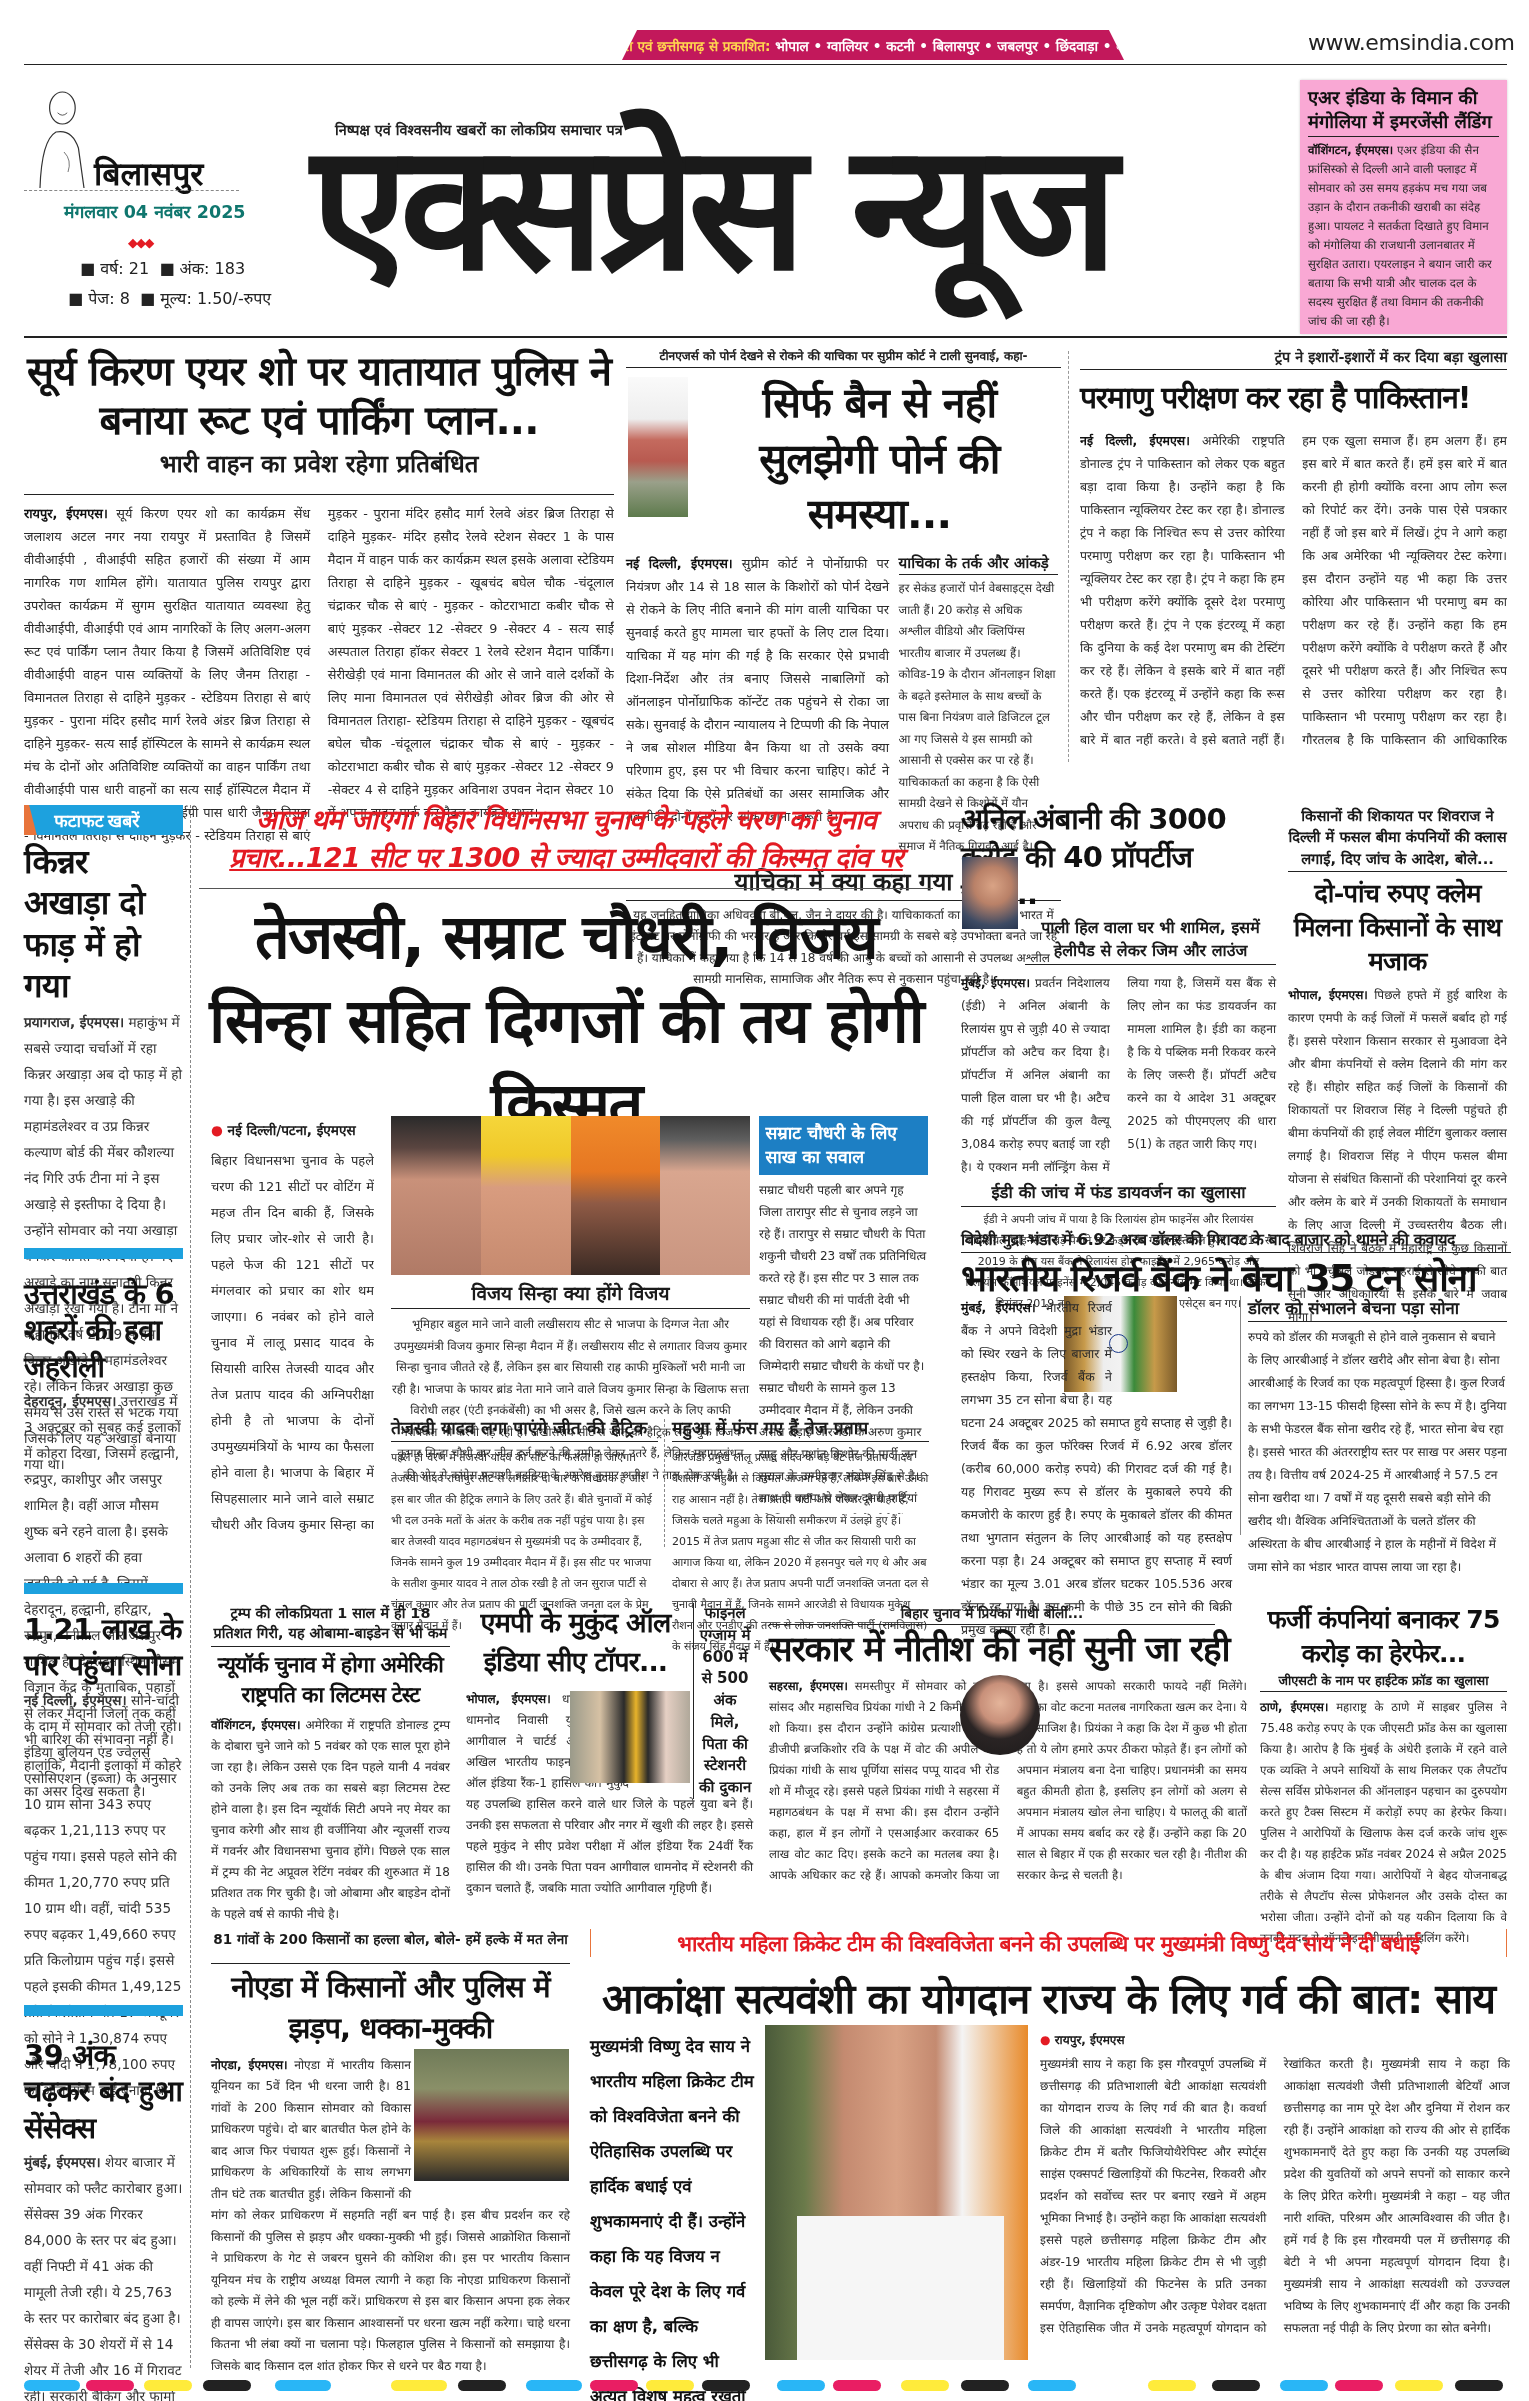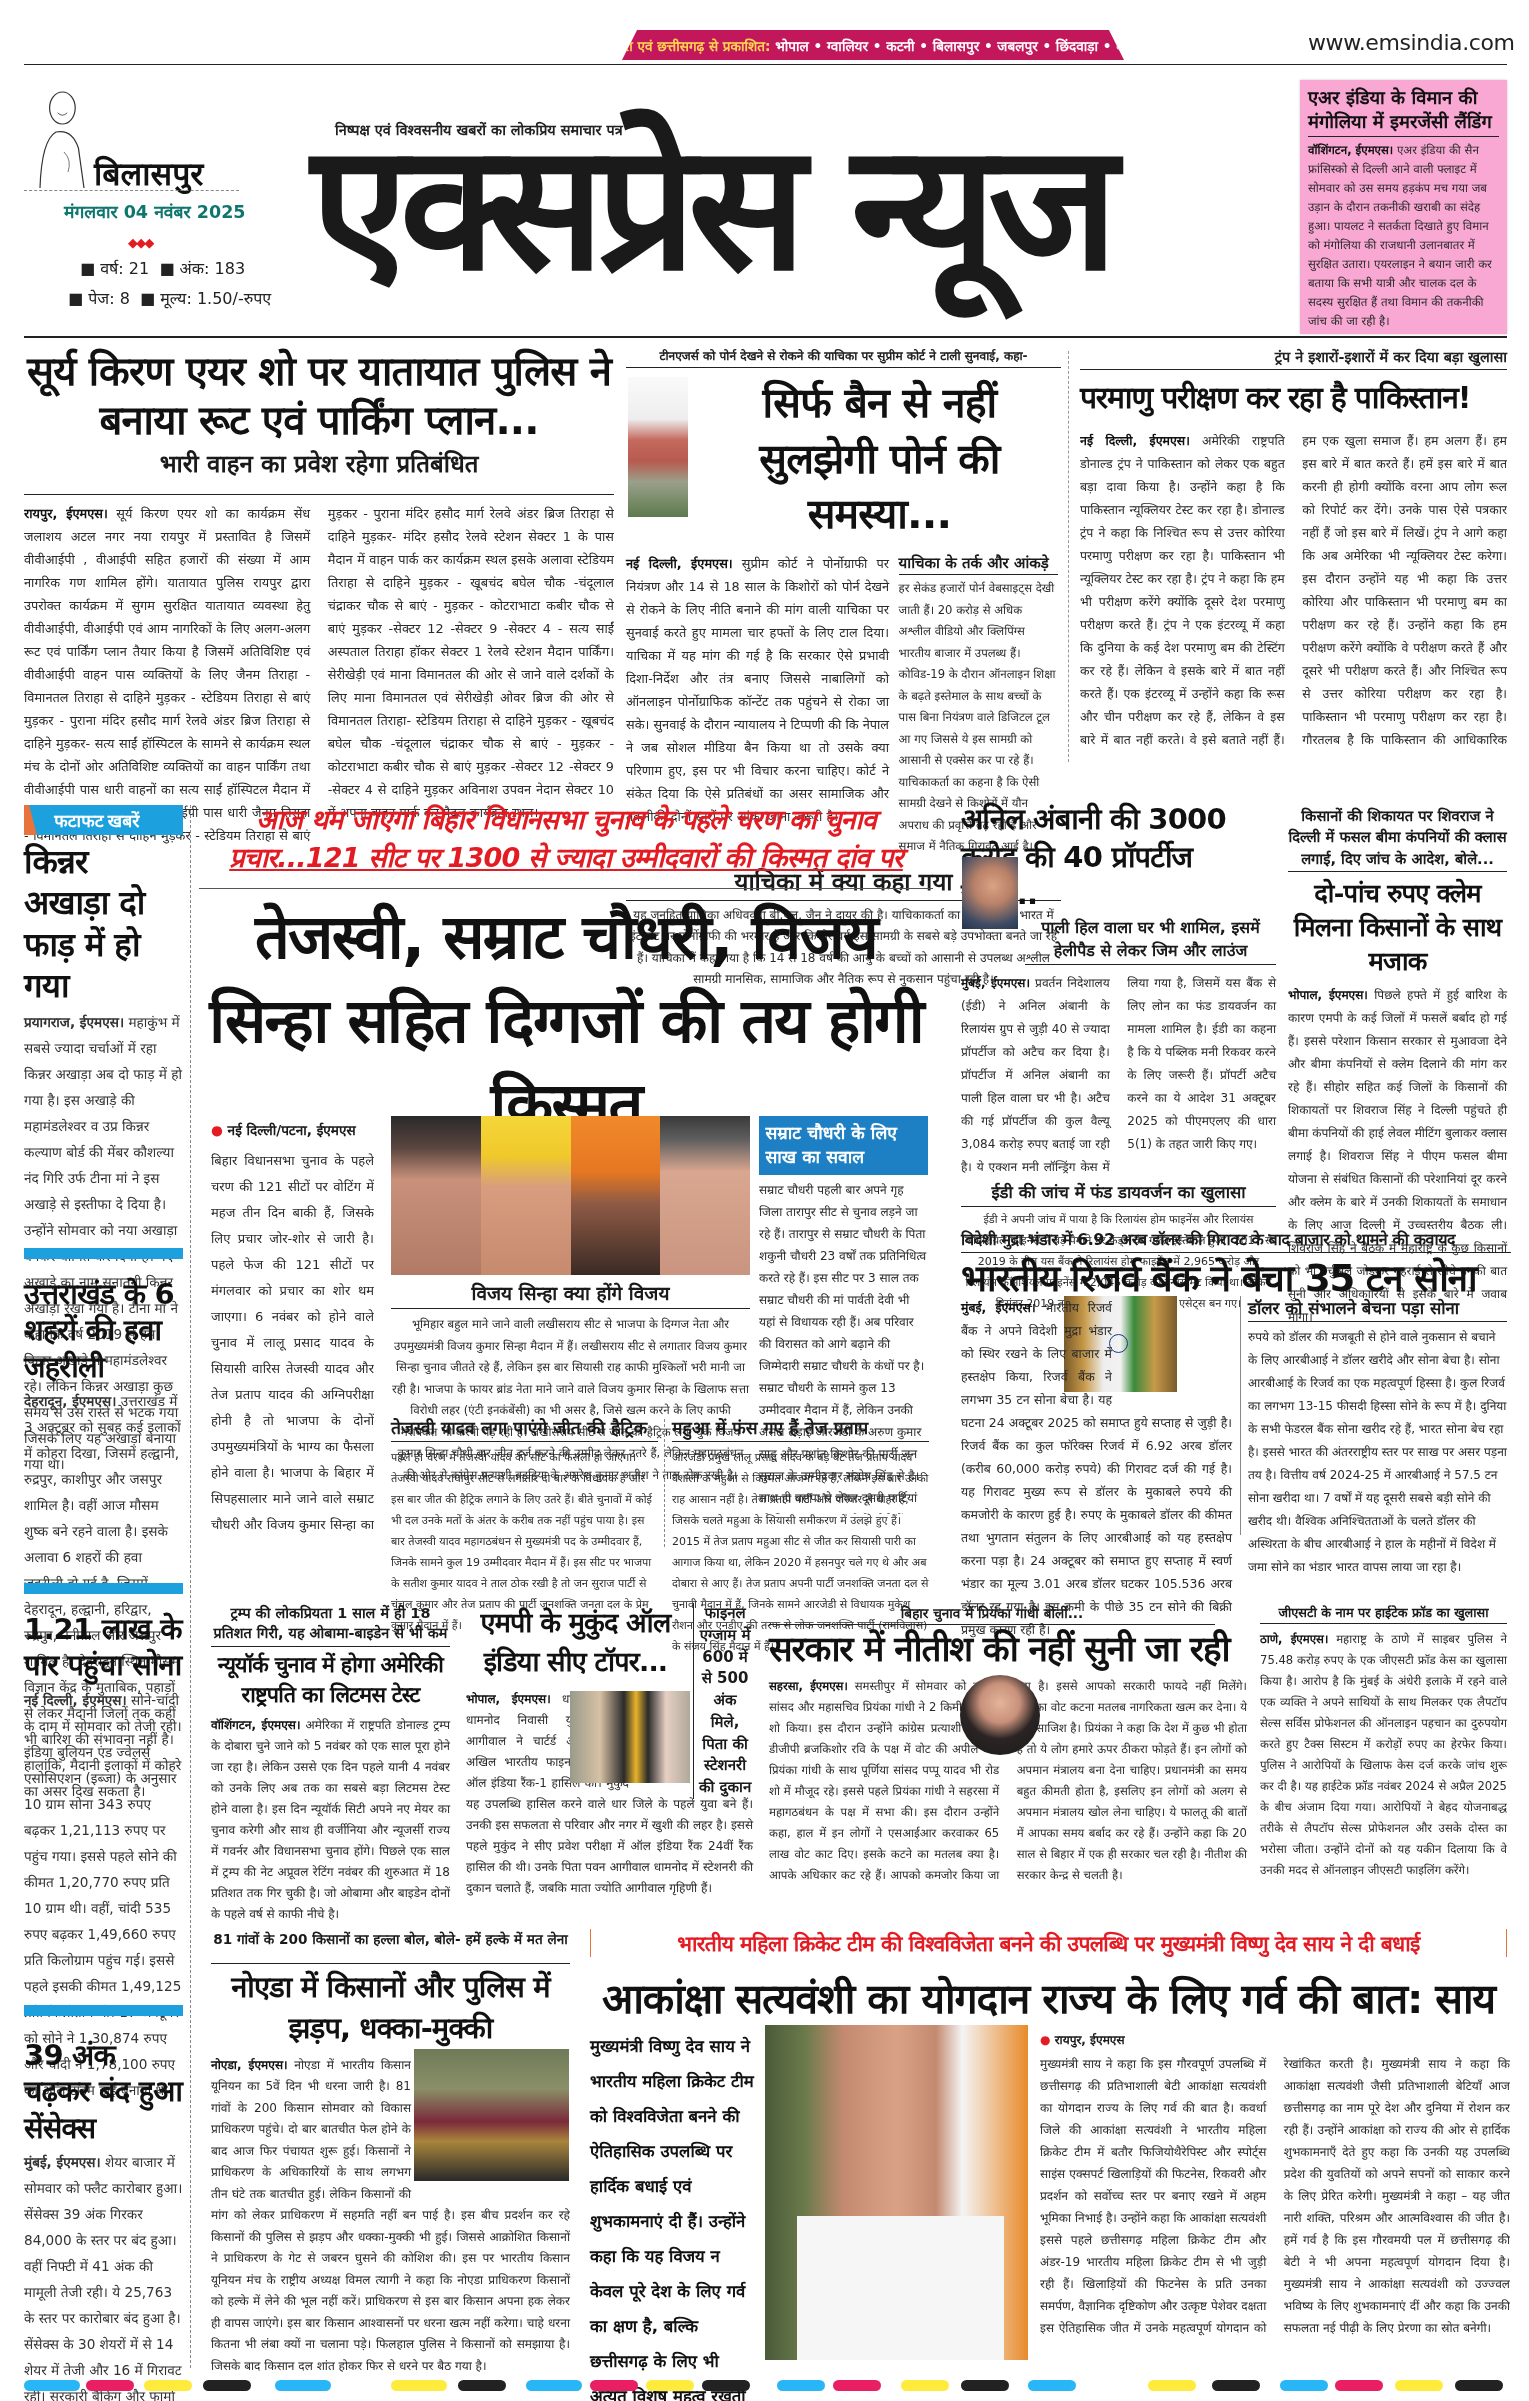--- a/index.html
+++ b/index.html
@@ -230,20 +230,21 @@
 <div class="abs" style="left:769px;top:1603px;width:478px;">
   <div style="font-size:13.6px;font-weight:700;text-align:center;border-bottom:1.6px solid #222;padding-bottom:2.4px;width:446px;">बिहार चुनाव में प्रियंका गांधी बोलीं...</div>
   <div class="hl" style="font-size:35px;margin-top:4.8px;white-space:nowrap;letter-spacing:-1.2px;">सरकार में नीतीश की नहीं सुनी जा रही</div>
   <div class="img-ph" style="left:191px;top:72px;width:80px;height:80px;border-radius:50%;background:radial-gradient(circle at 50% 35%,#e4b49a 0,#c8907a 30%,#2a2424 55%,#1c1a1a 100%);"></div>
   <div class="body-text cols2" style="font-size:11.6px;line-height:21px;margin-top:6.4px;">
     <b>सहरसा, ईएमएस।</b> <span>समस्तीपुर में सोमवार को कांग्रेस सांसद और महासचिव प्रियंका गांधी ने 2 किमी तक रोड शो किया। इस दौरान उन्होंने कांग्रेस प्रत्याशी एवं पूर्व डीजीपी ब्रजकिशोर रवि के पक्ष में वोट की अपील की। प्रियंका गांधी के साथ पूर्णिया सांसद पप्पू यादव भी रोड शो में मौजूद रहे। इससे पहले प्रियंका गांधी ने सहरसा में महागठबंधन के पक्ष में सभा की। इस दौरान उन्होंने कहा, हाल में इन लोगों ने एसआईआर करवाकर 65 लाख वोट काट दिए। इसके कटने का मतलब क्या है। आपके अधिकार कट रहे हैं। आपको कमजोर किया जा रहा है। इससे आपको सरकारी फायदे नहीं मिलेंगे। आपका वोट कटना मतलब नागरिकता खत्म कर देना। ये बड़ी साजिश है। प्रियंका ने कहा कि देश में कुछ भी होता है तो ये लोग हमारे ऊपर ठीकरा फोड़ते हैं। इन लोगों को अपमान मंत्रालय बना देना चाहिए। प्रधानमंत्री का समय बहुत कीमती होता है, इसलिए इन लोगों को अलग से अपमान मंत्रालय खोल लेना चाहिए। ये फालतू की बातों में आपका समय बर्बाद कर रहे हैं। उन्होंने कहा कि 20 साल से बिहार में एक ही सरकार चल रही है। नीतीश की सरकार केन्द्र से चलती है।</span>
   </div>
 </div>
 
 <div class="abs" style="left:1260px;top:1603px;width:247px;">
+  <div class="hl" style="font-size:25px;text-align:center;line-height:1.35;">फर्जी कंपनियां बनाकर 75 करोड़ का हेरफेर...</div>
   <div style="font-size:12.8px;font-weight:700;text-align:center;border-bottom:1.6px solid #222;padding-bottom:2.4px;">जीएसटी के नाम पर हाईटेक फ्रॉड का खुलासा</div>
   <div class="body-text" style="font-size:11.6px;line-height:21px;margin-top:4.8px;">
     <b>ठाणे, ईएमएस।</b> <span>महाराष्ट्र के ठाणे में साइबर पुलिस ने 75.48 करोड़ रुपए के एक जीएसटी फ्रॉड केस का खुलासा किया है। आरोप है कि मुंबई के अंधेरी इलाके में रहने वाले एक व्यक्ति ने अपने साथियों के साथ मिलकर एक लैपटॉप सेल्स सर्विस प्रोफेशनल की ऑनलाइन पहचान का दुरुपयोग करते हुए टैक्स सिस्टम में करोड़ों रुपए का हेरफेर किया। पुलिस ने आरोपियों के खिलाफ केस दर्ज करके जांच शुरू कर दी है। यह हाईटेक फ्रॉड नवंबर 2024 से अप्रैल 2025 के बीच अंजाम दिया गया। आरोपियों ने बेहद योजनाबद्ध तरीके से लैपटॉप सेल्स प्रोफेशनल और उसके दोस्त का भरोसा जीता। उन्होंने दोनों को यह यकीन दिलाया कि वे उनकी मदद से ऑनलाइन जीएसटी फाइलिंग करेंगे।</span>
   </div>
 </div>
 
 <div class="abs" style="left:211px;top:1929px;width:359px;">
   <div style="font-size:13.6px;font-weight:700;text-align:center;border-bottom:1.6px solid #222;padding-bottom:15px;">81 गांवों के 200 किसानों का हल्ला बोल, बोले- हमें हल्के में मत लेना</div>
   <div class="hl" style="font-size:29px;text-align:center;line-height:1.4;margin-top:3.2px;">नोएडा में किसानों और पुलिस में झड़प, धक्का-मुक्की</div>
   <div class="img-ph" style="left:203px;top:120px;width:155px;height:132px;background:linear-gradient(#6f7a58 0,#8a9068 30%,#7a2a3a 55%,#a8853c 70%,#2a2a2a 100%);"></div>

